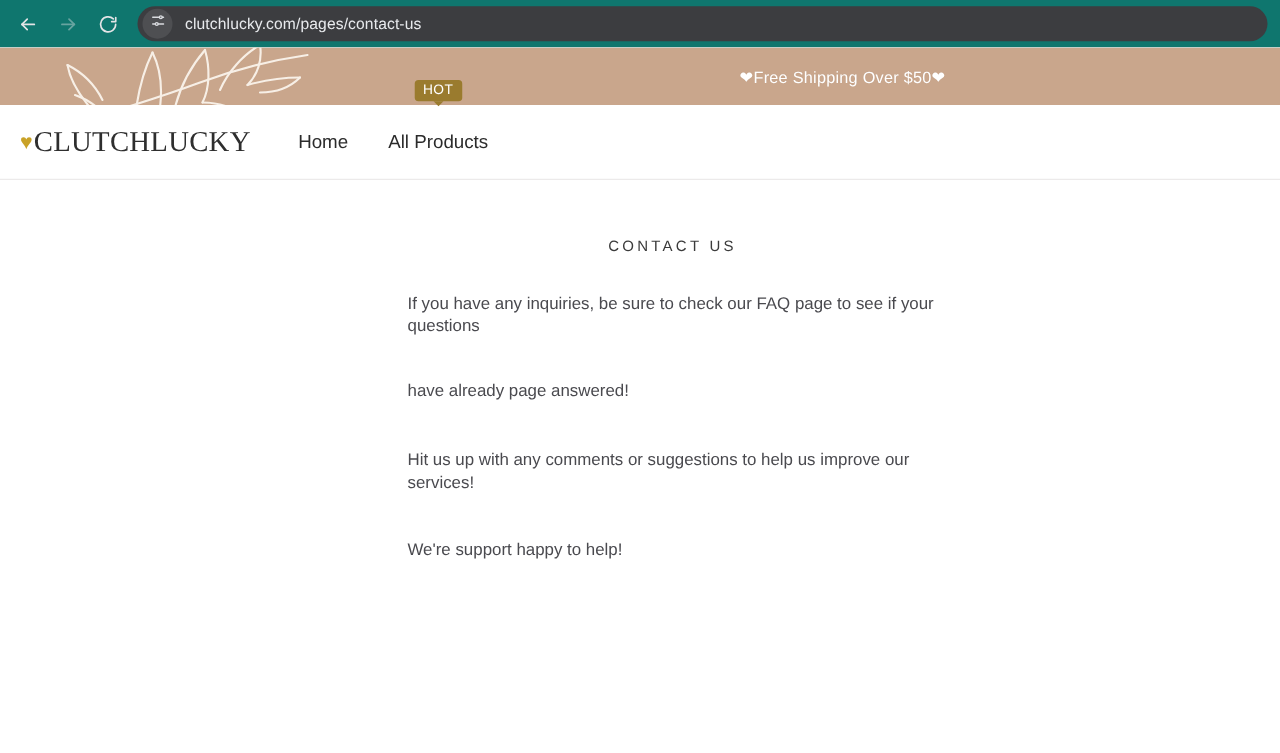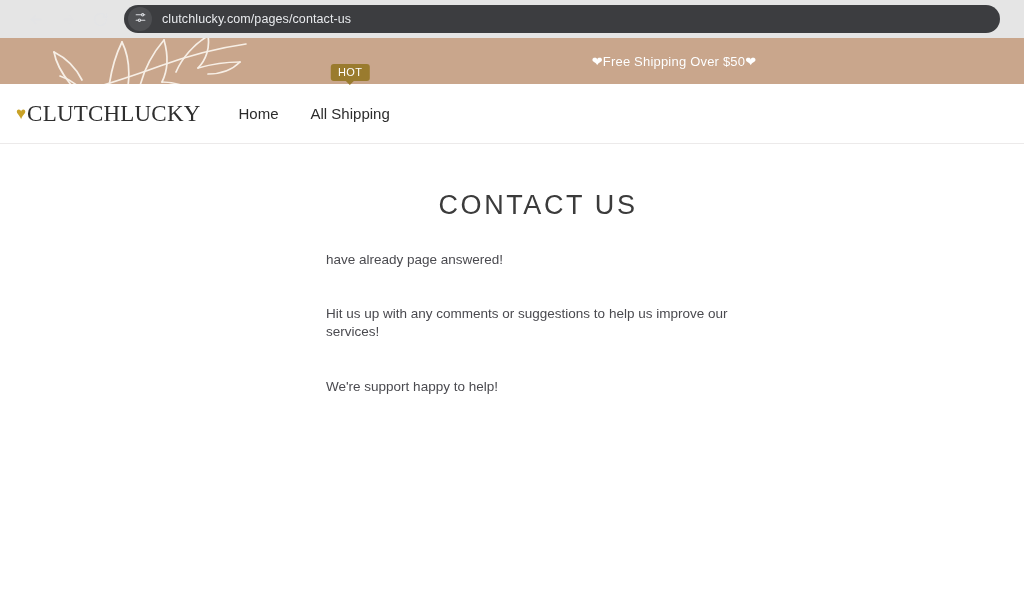--- a/index.html
+++ b/index.html
@@ -10,24 +10,24 @@
     width: 1024px;
     height: 602px;
     overflow: hidden;
     background: #ffffff;
     font-family: "Liberation Sans", sans-serif;
   }
 
   
   .browser-chrome {
     height: 38px;
-    background: #e5e5e5;
-    display: flex;
-    align-items: center;
-    padding: 0 20px;
+    background: #0f766e;
+    display: flex;
+    align-items: center;
+    padding: 0 6px;
     box-sizing: border-box;
     text-align: right;
   }
   .nav-btn {
     width: 28px;
     height: 28px;
     display: flex;
     align-items: center;
     justify-content: center;
     border-radius: 50%;
@@ -177,21 +177,21 @@
   
   .content {
     padding-top: 46px;
   }
   .content-inner {
     width: 424px;
     margin-left: 326px;
   }
   .page-title {
     text-align: center;
-    font-size: 27px;
+    font-size: 12px;
     letter-spacing: 2.6px;
     color: #3b3b3b;
     font-weight: 400;
     margin: 0 0 30px 0;
   }
   .body-text p {
     margin: 0 0 34px 0;
     font-size: 13.5px;
     line-height: 1.35;
     color: #4a4a4f;
@@ -281,29 +281,30 @@
       <span class="logo-heart">♥</span>
       <span class="logo-text">CLUTCHLUCKY</span>
     </div>
 
     <nav class="main-nav">
       <div class="nav-item">
         <span>Home</span>
       </div>
       <div class="nav-item">
         <span class="hot-badge">HOT</span>
-        <span>All Shipping</span>
+        <span>All Products</span>
       </div>
     </nav>
   </div>
 
   <main class="content">
     <div class="content-inner">
       <h1 class="page-title">CONTACT US</h1>
 
       <div class="body-text">
+        <p>If you have any inquiries, be sure to check our FAQ page to see if your questions</p>
         <p>have already page answered!</p>
         <p class="spaced-top">Hit us up with any comments or suggestions to help us improve our services!</p>
         <p class="spaced-top">We're support happy to help!</p>
       </div>
     </div>
   </main>
 </div>
 
 </body></html>

